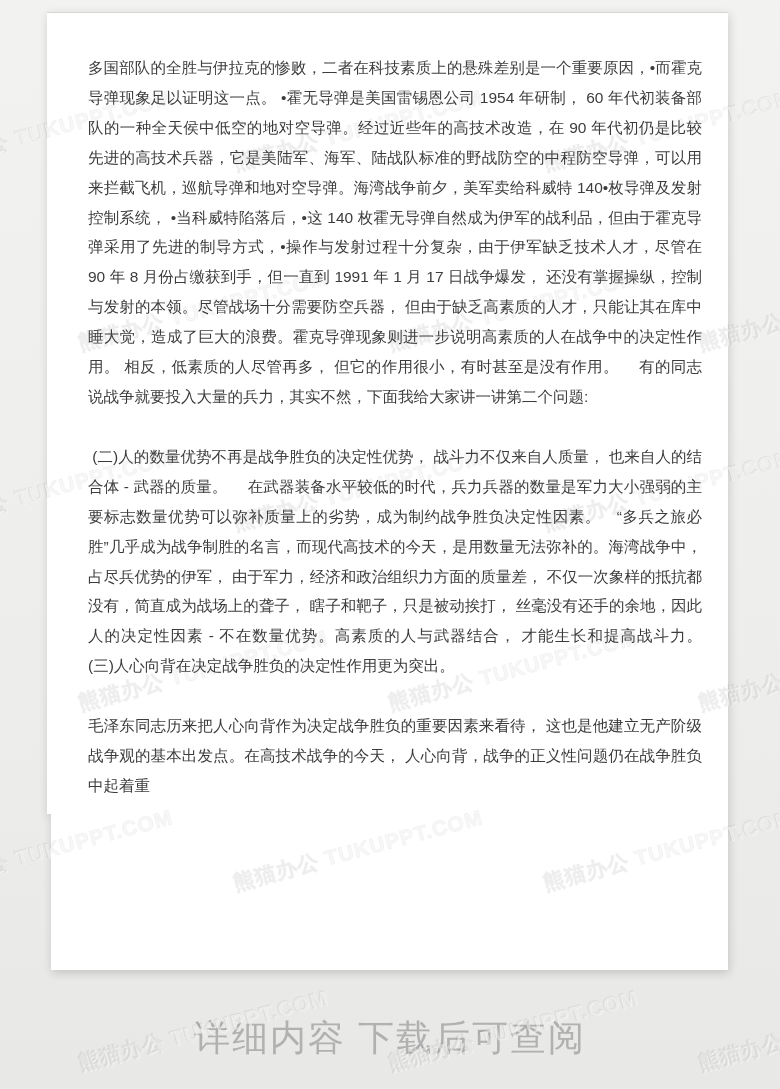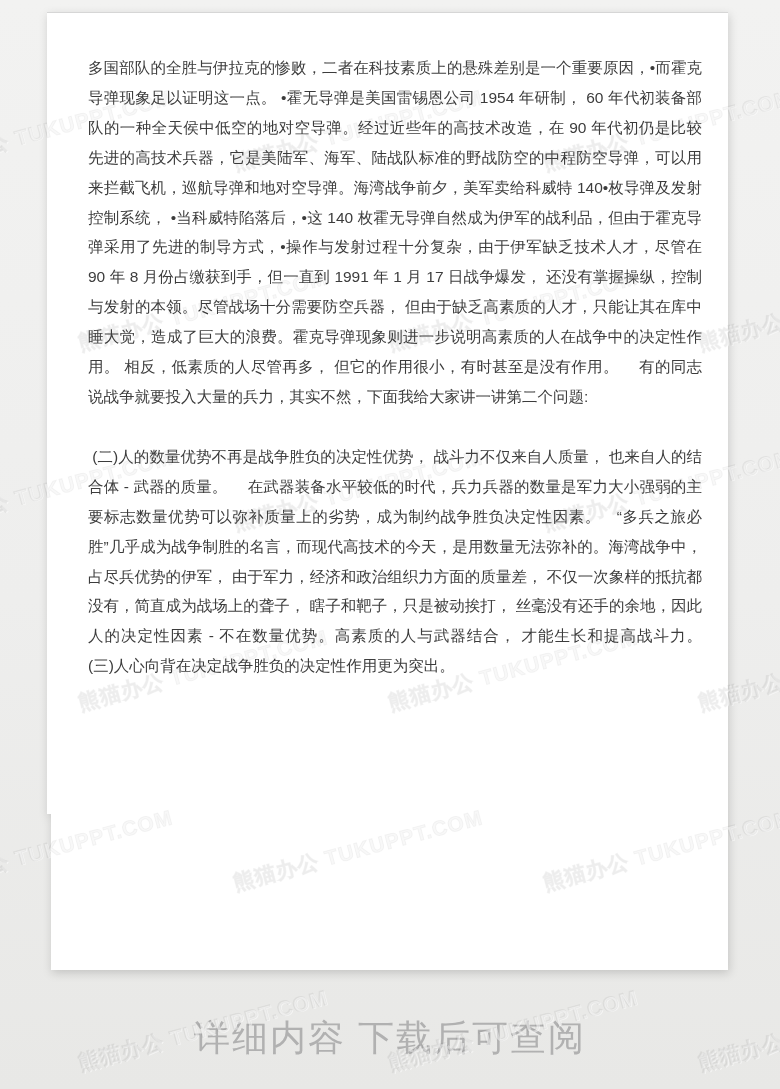--- a/index.html
+++ b/index.html
@@ -107,17 +107,18 @@
       <span class="watermark" style="left: 230px; top: 870px;">熊猫办公 TUKUPPT.COM</span>
       <span class="watermark" style="left: 540px; top: 870px;">熊猫办公 TUKUPPT.COM</span>
       <span class="watermark" style="left: 75px; top: 1050px;">熊猫办公 TUKUPPT.COM</span>
       <span class="watermark" style="left: 385px; top: 1050px;">熊猫办公 TUKUPPT.COM</span>
       <span class="watermark" style="left: 695px; top: 1050px;">熊猫办公 TUKUPPT.COM</span>
     </div>
 
   <div class="doc-text">
     <p>多国部队的全胜与伊拉克的惨败，二者在科技素质上的悬殊差别是一个重要原因，•而霍克导弹现象足以证明这一点。 •霍无导弹是美国雷锡恩公司 1954 年研制， 60 年代初装备部队的一种全天侯中低空的地对空导弹。经过近些年的高技术改造，在 90 年代初仍是比较先进的高技术兵器，它是美陆军、海军、陆战队标准的野战防空的中程防空导弹，可以用来拦截飞机，巡航导弹和地对空导弹。海湾战争前夕，美军卖给科威特 140•枚导弹及发射控制系统， •当科威特陷落后，•这 140 枚霍无导弹自然成为伊军的战利品，但由于霍克导弹采用了先进的制导方式，•操作与发射过程十分复杂，由于伊军缺乏技术人才，尽管在 90 年 8 月份占缴获到手，但一直到 1991 年 1 月 17 日战争爆发， 还没有掌握操纵，控制与发射的本领。尽管战场十分需要防空兵器， 但由于缺乏高素质的人才，只能让其在库中睡大觉，造成了巨大的浪费。霍克导弹现象则进一步说明高素质的人在战争中的决定性作用。 相反，低素质的人尽管再多， 但它的作用很小，有时甚至是没有作用。　 有的同志说战争就要投入大量的兵力，其实不然，下面我给大家讲一讲第二个问题:</p>
     <p> (二)人的数量优势不再是战争胜负的决定性优势， 战斗力不仅来自人质量， 也来自人的结合体 - 武器的质量。　 在武器装备水平较低的时代，兵力兵器的数量是军力大小强弱的主要标志数量优势可以弥补质量上的劣势，成为制约战争胜负决定性因素。　“多兵之旅必胜”几乎成为战争制胜的名言，而现代高技术的今天，是用数量无法弥补的。海湾战争中， 占尽兵优势的伊军， 由于军力，经济和政治组织力方面的质量差， 不仅一次象样的抵抗都没有，简直成为战场上的聋子， 瞎子和靶子，只是被动挨打， 丝毫没有还手的余地，因此人的决定性因素 - 不在数量优势。高素质的人与武器结合， 才能生长和提高战斗力。　 (三)人心向背在决定战争胜负的决定性作用更为突出。</p>
+    <p>毛泽东同志历来把人心向背作为决定战争胜负的重要因素来看待， 这也是他建立无产阶级战争观的基本出发点。在高技术战争的今天， 人心向背，战争的正义性问题仍在战争胜负中起着重</p>
   </div>
 
   <div class="footer-notice">详细内容 下载后可查阅</div>
 
 </div>
 
 </body></html>

